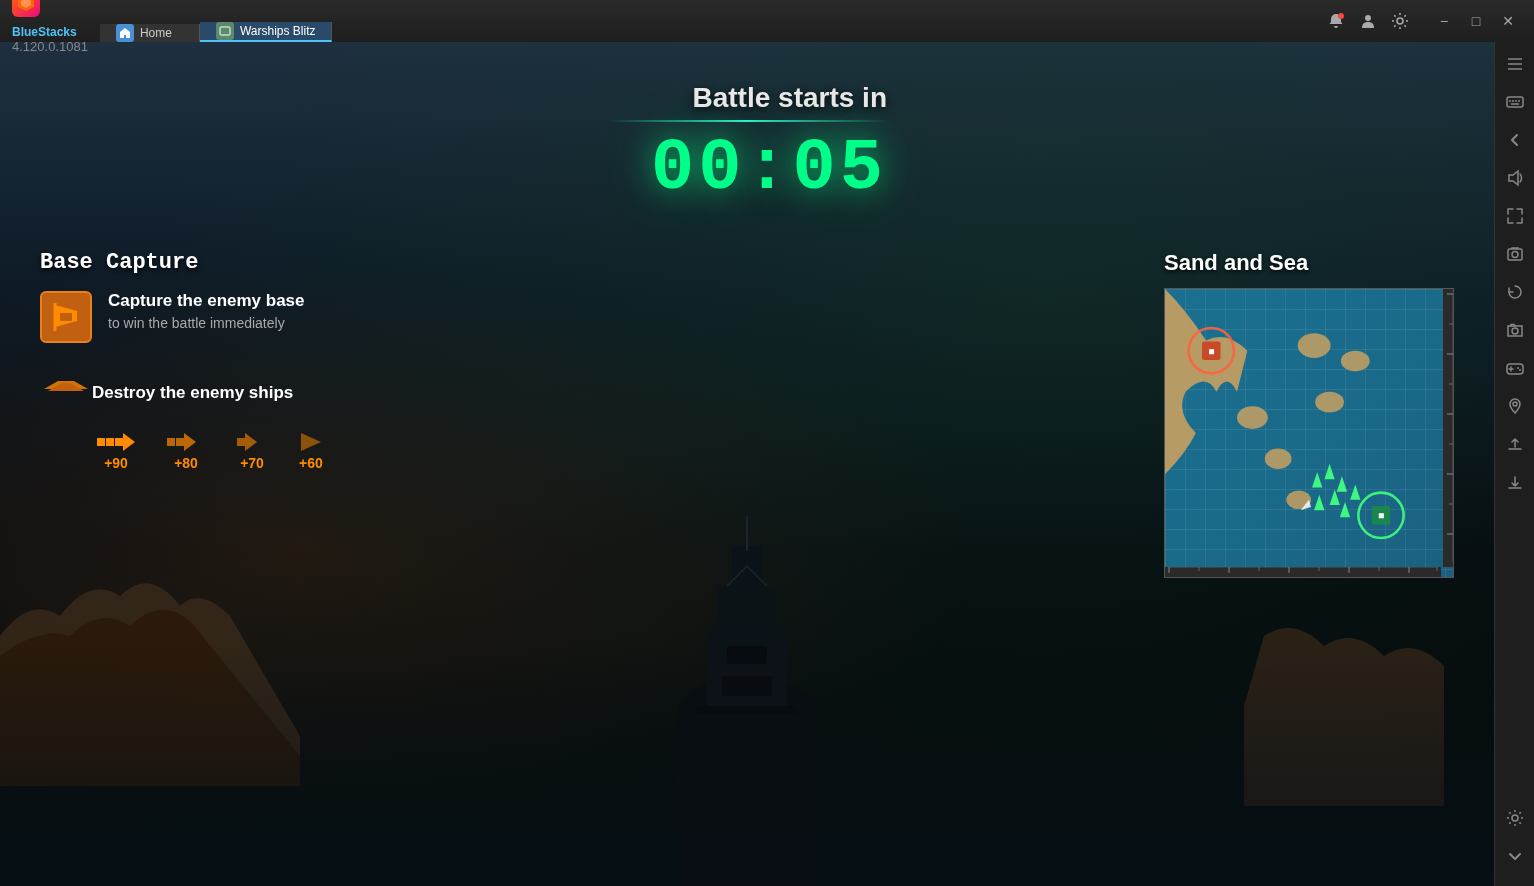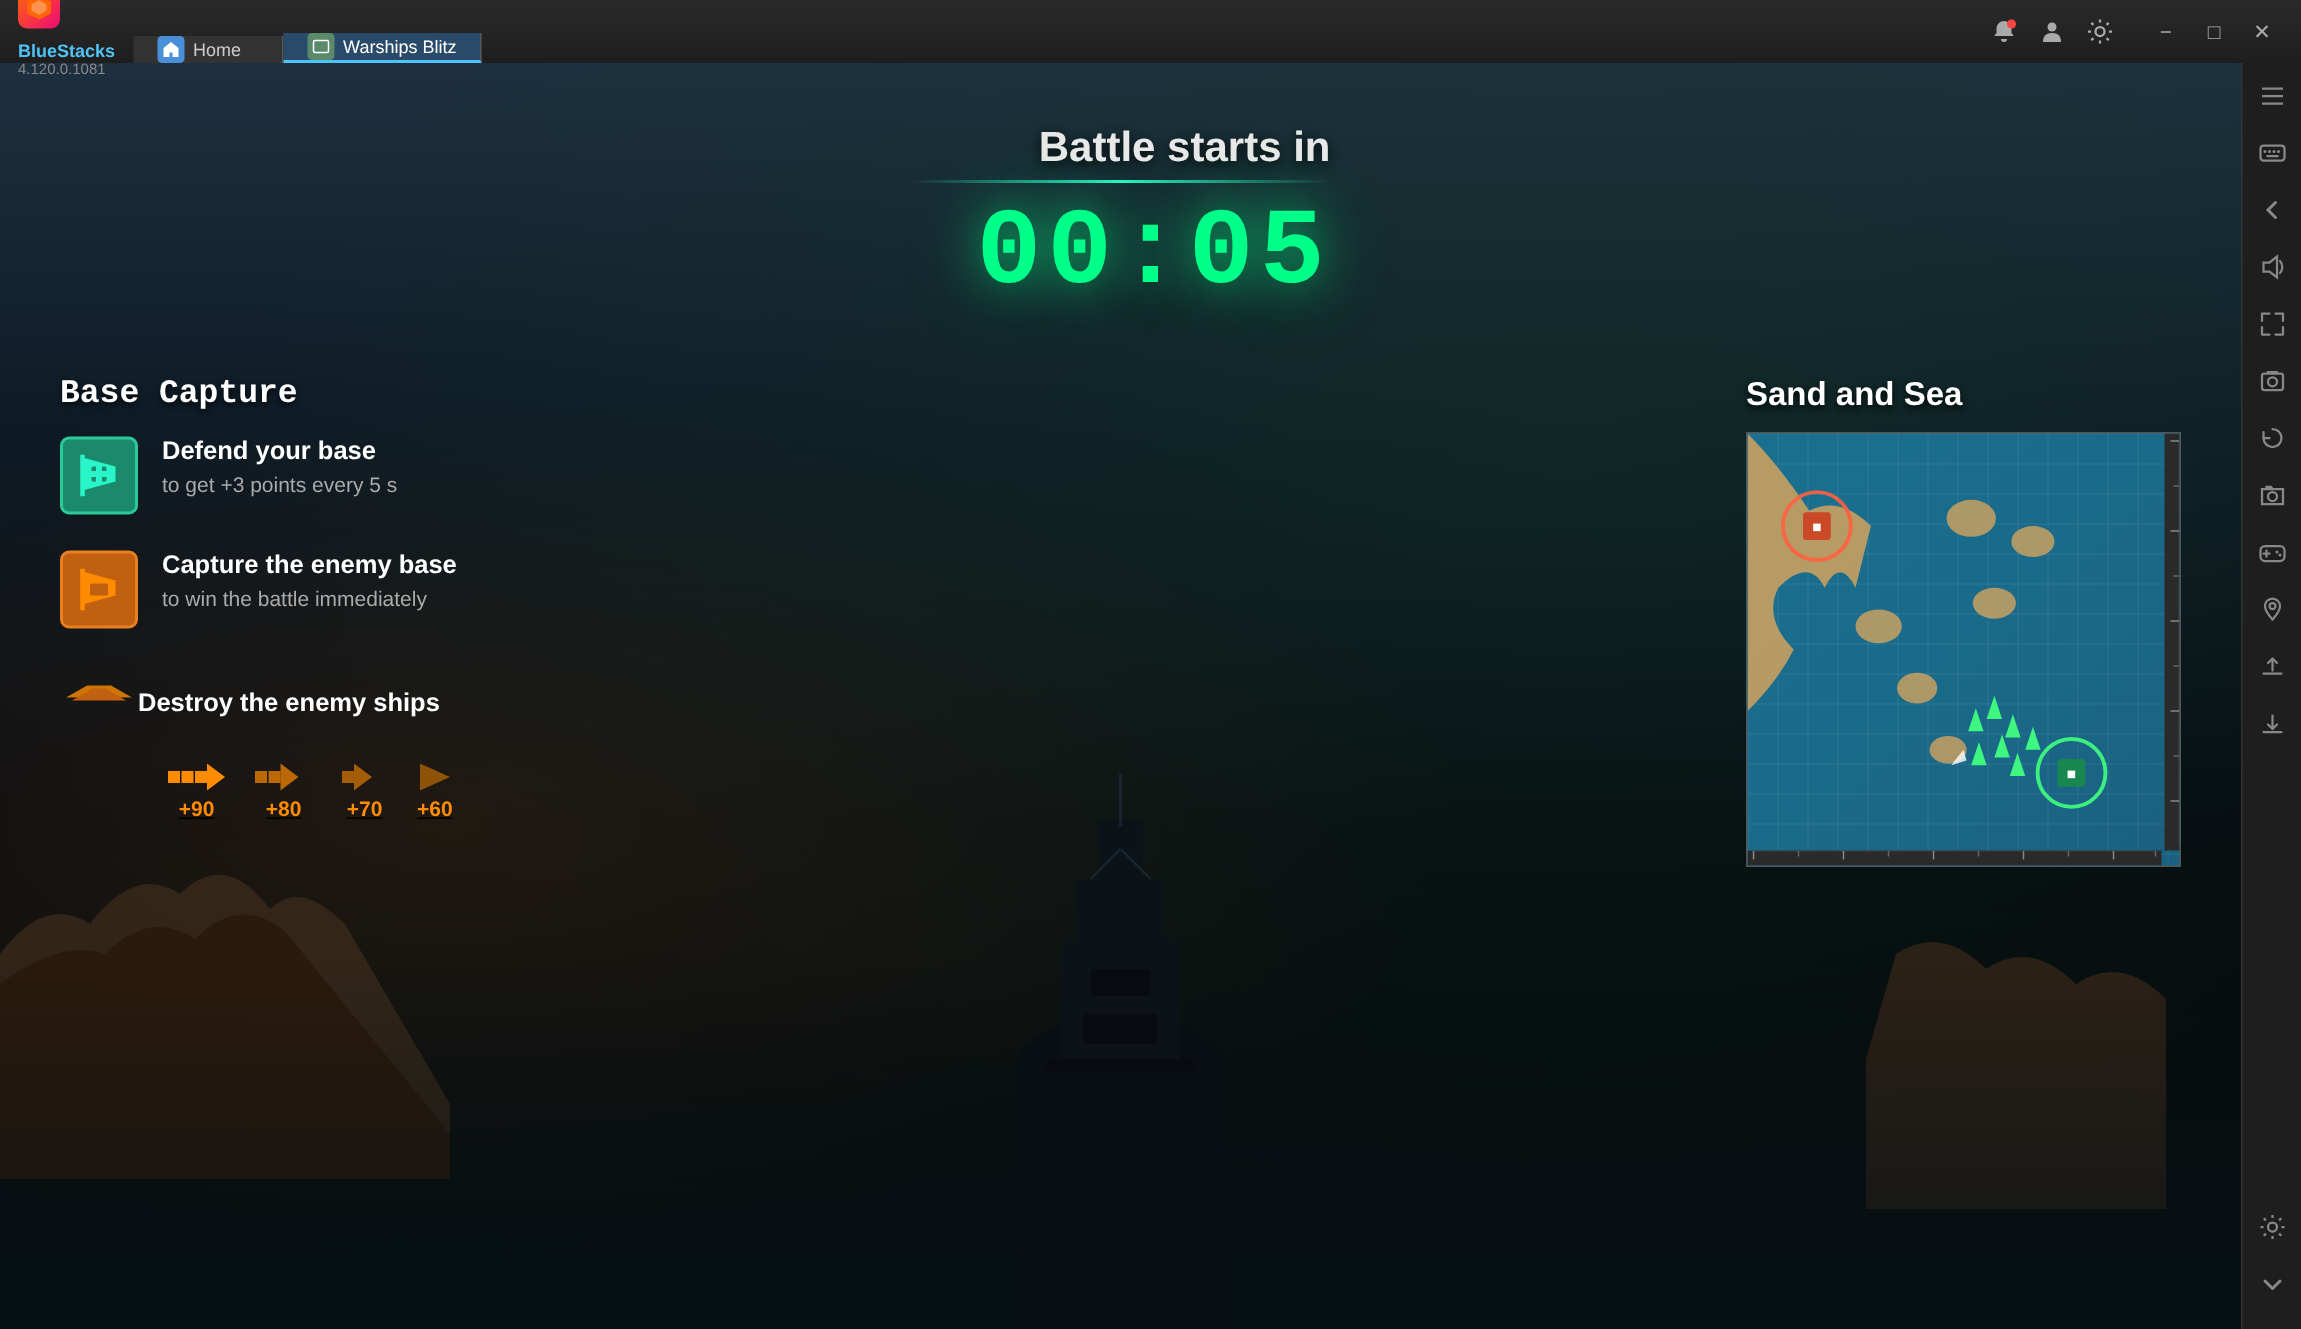--- a/index.html
+++ b/index.html
@@ -44,21 +44,21 @@
       display: flex;
       flex-direction: column;
     }
     .bs-name {
       color: #4fc3f7;
       font-size: 12px;
       font-weight: bold;
     }
     .bs-version {
       color: #888;
-      font-size: 10px;
+      font-size: 13px;
     }
     #tabs-area {
       display: flex;
       align-items: flex-end;
       height: 100%;
     }
     .tab {
       display: flex;
       align-items: center;
       gap: 6px;
@@ -298,23 +298,22 @@
       height: 52px;
       flex-shrink: 0;
     }
     .destroy-header h3 {
       color: white;
       font-size: 17px;
       font-weight: bold;
     }
     .destroy-rewards {
       display: flex;
-      gap: 20px;
-      margin-left: 72px;
-      text-decoration: underline;
+      gap: 32px;
+      margin-left: 57px;
     }
     .reward-item {
       display: flex;
       flex-direction: column;
       align-items: center;
       gap: 4px;
     }
     .reward-value {
       color: #ff8c00;
       font-size: 14px;
@@ -470,35 +469,20 @@
       <div id="battle-starts-text">Battle starts in</div>
       <div id="timer-divider"></div>
       <div id="timer-display">00:05</div>
     </div>
 
     <div id="bottom-sections">
 
       <div id="base-capture-section">
         <div id="base-capture-title">Base Capture</div>
 
-        <div class="objective-item">
-          <div class="obj-icon green">
-            <svg width="30" height="28" viewBox="0 0 30 28">
-              <line x1="4" y1="0" x2="4" y2="28" stroke="#2af5c8" stroke-width="3"></line>
-              <polygon points="4,2 26,8 26,18 4,24" fill="#2af5c8"></polygon>
-              <rect x="10" y="8" width="10" height="10" fill="#1a8a6a" rx="1"></rect>
-              <rect x="13" y="7" width="4" height="12" fill="#2af5c8"></rect>
-              <rect x="9" y="11" width="12" height="4" fill="#2af5c8"></rect>
-            </svg>
-          </div>
-          <div class="obj-text">
-            <h3>Defend your base</h3>
-            <p>to get +3 points every 5 s</p>
-          </div>
-        </div>
 
         <div class="objective-item">
           <div class="obj-icon orange">
             <svg width="30" height="28" viewBox="0 0 30 28">
               <line x1="4" y1="0" x2="4" y2="28" stroke="#ff8c00" stroke-width="3"></line>
               <polygon points="4,2 26,8 26,18 4,24" fill="#ff8c00"></polygon>
               <rect x="9" y="10" width="12" height="8" fill="#c06010" rx="1"></rect>
             </svg>
           </div>
           <div class="obj-text">

